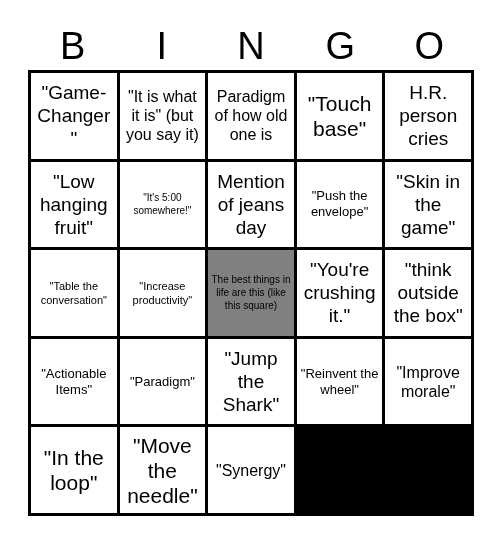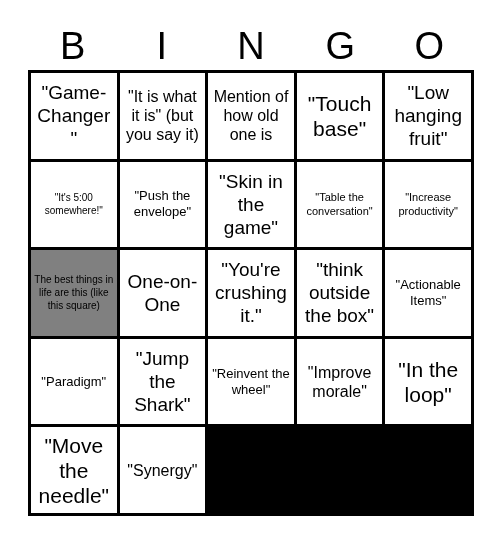--- a/index.html
+++ b/index.html
@@ -109,48 +109,51 @@
   </div>
 
   <div id="grid">
       <div class="cell">
         <span class="cell-text fs-lg">"Game-Changer"</span>
       </div>
       <div class="cell">
         <span class="cell-text fs-md">"It is what it is" (but you say it)</span>
       </div>
       <div class="cell">
-        <span class="cell-text fs-md">Mention of how old one is</span>
+        <span class="cell-text fs-md">Paradigm of how old one is</span>
       </div>
       <div class="cell">
         <span class="cell-text fs-xl">"Touch base"</span>
+      </div>
+      <div class="cell">
+        <span class="cell-text fs-lg">H.R. person cries</span>
       </div>
       <div class="cell">
         <span class="cell-text fs-lg">"Low hanging fruit"</span>
       </div>
       <div class="cell">
         <span class="cell-text fs-xxs">"It's 5:00 somewhere!"</span>
+      </div>
+      <div class="cell">
+        <span class="cell-text fs-lg">Mention of jeans day</span>
       </div>
       <div class="cell">
         <span class="cell-text fs-sm">"Push the envelope"</span>
       </div>
       <div class="cell">
         <span class="cell-text fs-lg">"Skin in the game"</span>
       </div>
       <div class="cell">
         <span class="cell-text fs-xs">"Table the conversation"</span>
       </div>
       <div class="cell">
         <span class="cell-text fs-xs">"Increase productivity"</span>
       </div>
       <div class="cell free-space">
         <span class="cell-text fs-xxs">The best things in life are this (like this square)</span>
-      </div>
-      <div class="cell">
-        <span class="cell-text fs-lg">One-on-One</span>
       </div>
       <div class="cell">
         <span class="cell-text fs-lg">"You're crushing it."</span>
       </div>
       <div class="cell">
         <span class="cell-text fs-lg">"think outside the box"</span>
       </div>
       <div class="cell">
         <span class="cell-text fs-sm">"Actionable Items"</span>
       </div>

